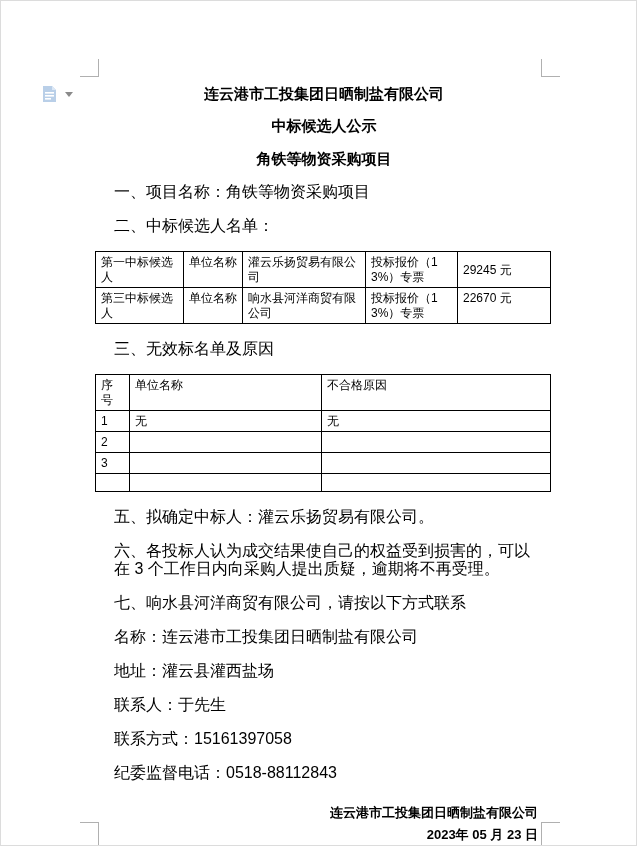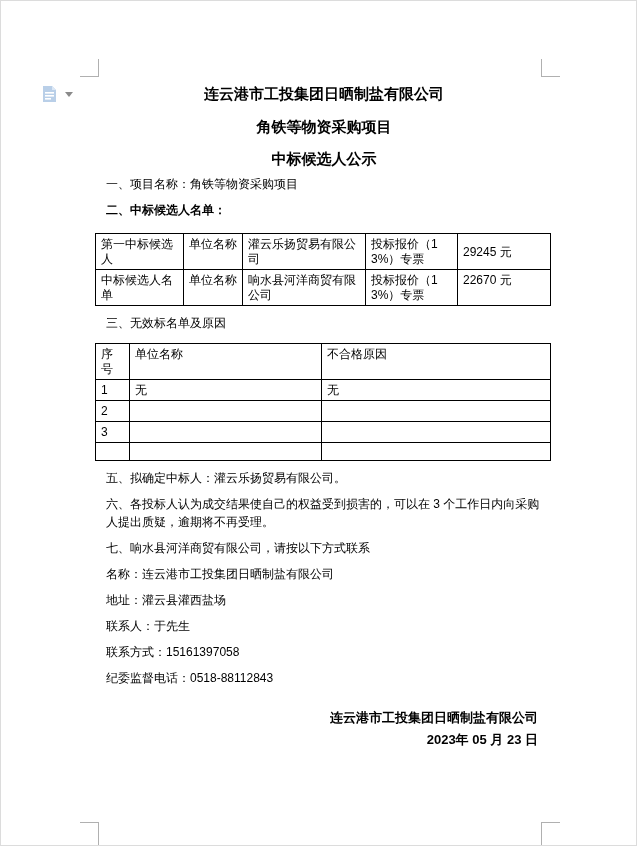--- a/index.html
+++ b/index.html
@@ -21,23 +21,23 @@
   .paste-arrow { margin:7px 0 0 7px; width:0; height:0;
     border-left:4px solid transparent; border-right:4px solid transparent; border-top:5px solid #8a8a8a; }
 
   .content { position:absolute; left:97px; top:75px; width:452px; font-size:12px; }
 
   .title { text-align:center; font-weight:bold; font-size:15px; line-height:16px; }
   .t1 { padding-top:10px; }
   .t2 { margin-top:17px; }
   .t3 { margin-top:16px; }
 
-  p.line { margin:8px; font-size:12px; line-height:18px; }
+  p.line { margin:16px; font-size:16px; line-height:18px; }
   .item1 { margin-top:38px; }
-  .item2 { margin-top:1px;font-weight:bold; }
+  .item2 { margin-top:1px; }
   .item3 { margin-top:12px; }
   .item5 { margin-top:30px; }
   .item6 { margin-top:0; }
   .item7 { margin-top:0; }
 
   table.tbl { border-collapse:collapse; table-layout:fixed; margin-left:-3px; width:455px; }
   table.tbl td { border:1px solid #000; font-size:12px; line-height:15px; padding:3px 5px 2px 5px;
     vertical-align:top; overflow:hidden; word-break:break-all; }
   .t-cand { margin-top:14px; }
   .t-cand td { height:30px; }
@@ -67,22 +67,22 @@
         <rect x="4" y="10" width="9" height="1.6" fill="#ffffff"></rect>
         <rect x="4" y="13" width="6" height="1.6" fill="#ffffff"></rect>
       </svg>
     </span>
     <span class="paste-arrow"></span>
   </div>
 
   <div class="content">
 
     <div class="title t1">连云港市工投集团日晒制盐有限公司</div>
+    <div class="title t3">中标候选人公示</div>
     <div class="title t2">角铁等物资采购项目</div>
-    <div class="title t3">中标候选人公示</div>
 
     <p class="line item1">一、项目名称：角铁等物资采购项目</p>
     <p class="line item2">二、中标候选人名单：</p>
 
     <table class="tbl t-cand">
       <colgroup>
           <col style="width:88px">
           <col style="width:59px">
           <col style="width:123px">
           <col style="width:92px">
@@ -90,21 +90,21 @@
         </colgroup>
       <tbody>
         <tr>
           <td>第一中标候选人</td>
           <td>单位名称</td>
           <td>灌云乐扬贸易有限公司</td>
           <td>投标报价（13%）专票</td>
           <td>29245 元</td>
         </tr>
         <tr>
-          <td>中标候选人名单</td>
+          <td>第三中标候选人</td>
           <td>单位名称</td>
           <td>响水县河洋商贸有限公司</td>
           <td>投标报价（13%）专票</td>
           <td>22670 元</td>
         </tr>
       </tbody>
     </table>
 
     <p class="line item3">三、无效标名单及原因</p>
 

